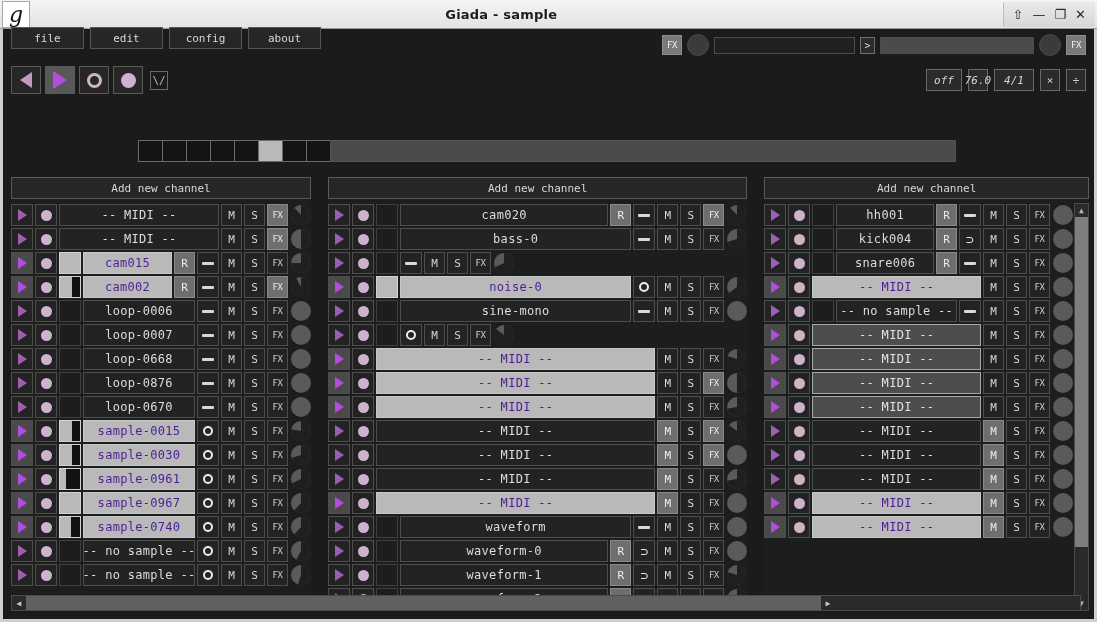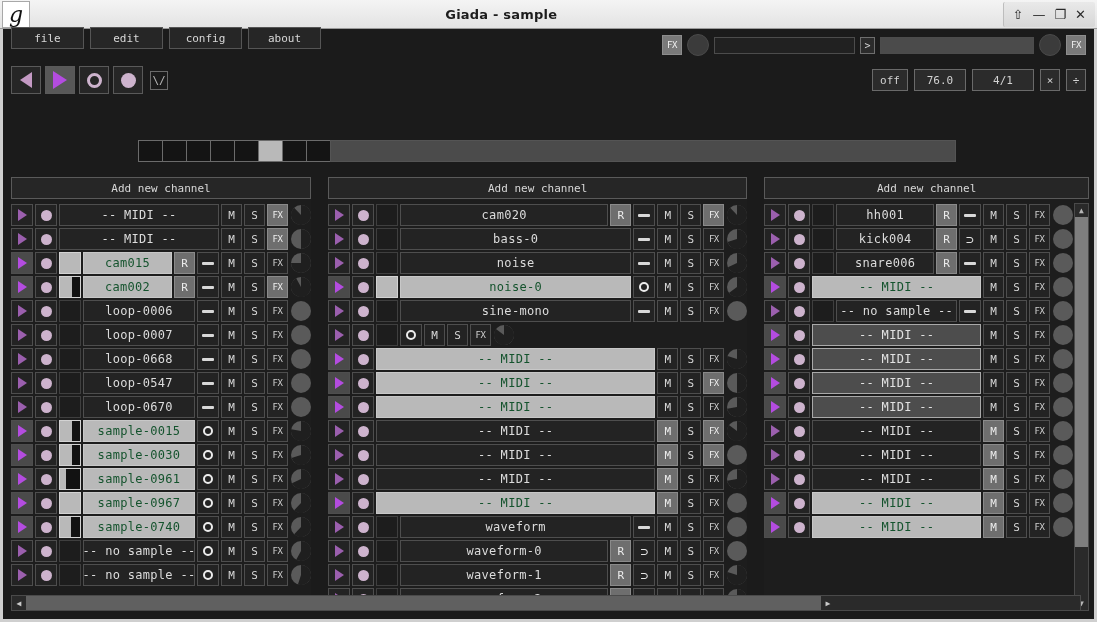--- a/index.html
+++ b/index.html
@@ -67,21 +67,21 @@
   .fxbtn{width:20px;height:20px;border:1px solid #6e6e6e;background:#2b2b2b;color:#dcdcdc;
     font-size:9px;display:flex;align-items:center;justify-content:center;letter-spacing:-.5px;}
   .fxbtn.lit{background:#7a7a7a;color:#f0f0f0;border-color:#8d8d8d;}
   .knob-big{width:22px;height:22px;border-radius:50%;background:#3b3b3b;border:1px solid #4a4a4a;}
   .vol-l{width:141px;height:17px;background:#212121;border:1px solid #4c4c4c;}
   .vol-r{width:154px;height:17px;background:#4b4b4b;border:1px solid #4c4c4c;}
   .gt{width:15px;height:17px;border:1px solid #6e6e6e;background:#2b2b2b;color:#d6d6d6;font-size:10px;
     display:flex;align-items:center;justify-content:center;}
 
   
-  .bpmbar{position:absolute;right:8px;top:40px;display:flex;align-items:center;gap:6px;}
+  .bpmbar{position:absolute;right:8px;top:40px;display:flex;align-items:center;gap:6px;font-style:italic;}
   .bpmbtn{height:22px;border:1px solid #6a6a6a;background:#2b2b2b;color:#d2d2d2;font-size:11px;
     display:flex;align-items:center;justify-content:center;}
 
   
   .beatmeter{position:absolute;left:135px;top:111px;height:22px;width:818px;display:flex;}
   .beatcell{width:25px;height:22px;border:1px solid #6b6b6b;background:#141414;margin-right:-1px;}
   .beatcell.act{background:#b9b9b9;}
   .beatrest{flex:1;height:22px;background:#4b4b4b;border:1px solid #545454;}
 
   
@@ -97,21 +97,21 @@
   .rows{position:relative;overflow:hidden;flex:1;}
   .row{display:flex;align-items:center;height:24px;margin-bottom:0px;}
   .cell{height:22px;border:1px solid #4e4e4e;background:#232323;
     display:flex;align-items:center;justify-content:center;margin-right:2px;flex:none;}
   .cell.play{width:22px;background:#232323;}
   .cell.play.active{background:#4a4a4a;}
   .cell.arm{width:22px;}
   .cell.status{width:22px;background:#1d1d1d;border-color:#3f3f3f;padding:0;}
   .cell.status.lit{background:#b9b9b9;border-color:#d3d3d3;}
   .cell.name{flex:1;font-size:12px;color:#dcdcdc;letter-spacing:.3px;overflow:hidden;white-space:nowrap;}
-  .cell.name.sel{background:#b9b9b9;color:#14532d;border-color:#c8c8c8;}
+  .cell.name.sel{background:#b9b9b9;color:#4c1d95;border-color:#c8c8c8;}
   .cell.name.midisel{background:#4d4d4d;color:#e2e2e2;border-color:#a9a9a9;}
   .cell.sm{width:21px;font-size:11px;color:#d6d6d6;}
   .cell.sm.lit{background:#6e6e6e;color:#ececec;border-color:#8a8a8a;}
   .cell.fx{width:21px;font-size:9px;color:#cfcfcf;letter-spacing:-.5px;}
   .cell.fx.lit{background:#6e6e6e;color:#efefef;border-color:#8a8a8a;}
   .cell.mode{width:22px;}
   .knob{width:20px;height:20px;flex:none;margin-left:1px;}
   .tri-sm{width:0;height:0;border-top:6px solid transparent;border-bottom:6px solid transparent;border-left:9px solid #9b5fae;}
   .tri-sm.hot{border-left-color:#b44ce0;}
   .dot-sm{width:11px;height:11px;border-radius:50%;background:#cdb3cd;}
@@ -177,22 +177,22 @@
       <div class="knob-big"></div>
       <div class="vol-l"></div>
       <div class="gt">&gt;</div>
       <div class="vol-r"></div>
       <div class="knob-big"></div>
       <div class="fxbtn lit">FX</div>
     </div>
 
     <div class="bpmbar">
       <div class="bpmbtn" style="width:36px">off</div>
-      <div class="bpmbtn" style="width:52px">76.0</div>
-      <div class="bpmbtn" style="width:62px">4/1</div>
+      <div class="bpmbtn" style="width:20px">76.0</div>
+      <div class="bpmbtn" style="width:40px">4/1</div>
       <div class="bpmbtn" style="width:20px">×</div>
       <div class="bpmbtn" style="width:20px">÷</div>
     </div>
 
     <div class="beatmeter" id="beatmeter">
         <div class="beatcell"></div>
         <div class="beatcell"></div>
         <div class="beatcell"></div>
         <div class="beatcell"></div>
         <div class="beatcell"></div>
@@ -343,21 +343,21 @@
                   </svg></div>
               </div>
               <div class="row">
                 <div class="cell play">
                   <div class="tri-sm"></div>
                 </div>
                 <div class="cell arm">
                   <div class="dot-sm"></div>
                 </div>
                 <div class="cell status"></div>
-                <div class="cell name">loop-0547</div>
+                <div class="cell name">loop-0876</div>
                 <div class="cell mode">
                   <div class="bar-wave"></div>
                 </div>
                 <div class="cell sm">M</div>
                 <div class="cell sm">S</div>
                 <div class="cell fx">FX</div>
                 <div class="knob"><svg width="20" height="20" viewBox="0 0 20 20">
     <circle cx="10" cy="10" r="10" fill="#5a5a5a"></circle>
                   </svg></div>
               </div>
@@ -579,21 +579,20 @@
                   </svg></div>
               </div>
               <div class="row">
                 <div class="cell play">
                   <div class="tri-sm"></div>
                 </div>
                 <div class="cell arm">
                   <div class="dot-sm"></div>
                 </div>
                 <div class="cell status"></div>
-                <div class="cell name">noise</div>
                 <div class="cell mode">
                   <div class="bar-wave"></div>
                 </div>
                 <div class="cell sm">M</div>
                 <div class="cell sm">S</div>
                 <div class="cell fx">FX</div>
                 <div class="knob"><svg width="20" height="20" viewBox="0 0 20 20">
     <circle cx="10" cy="10" r="10" fill="#5a5a5a"></circle>
                     <path d="M10,10 L10,0 A10,10 0 1 1 0.9517294753398016,14.257792915650722 Z" fill="#1f1f1f"></path>
                   </svg></div>

